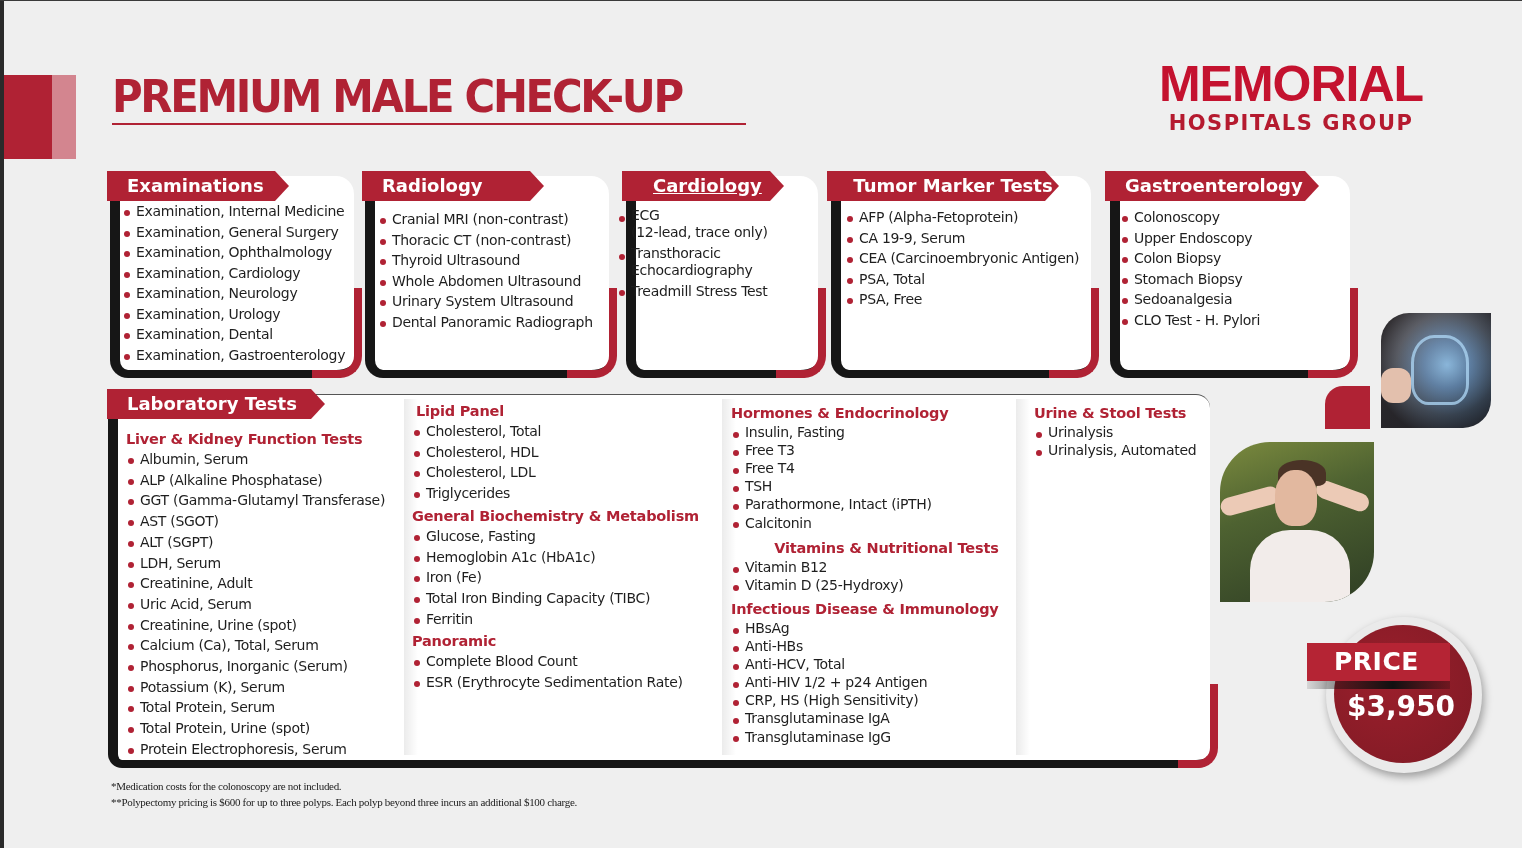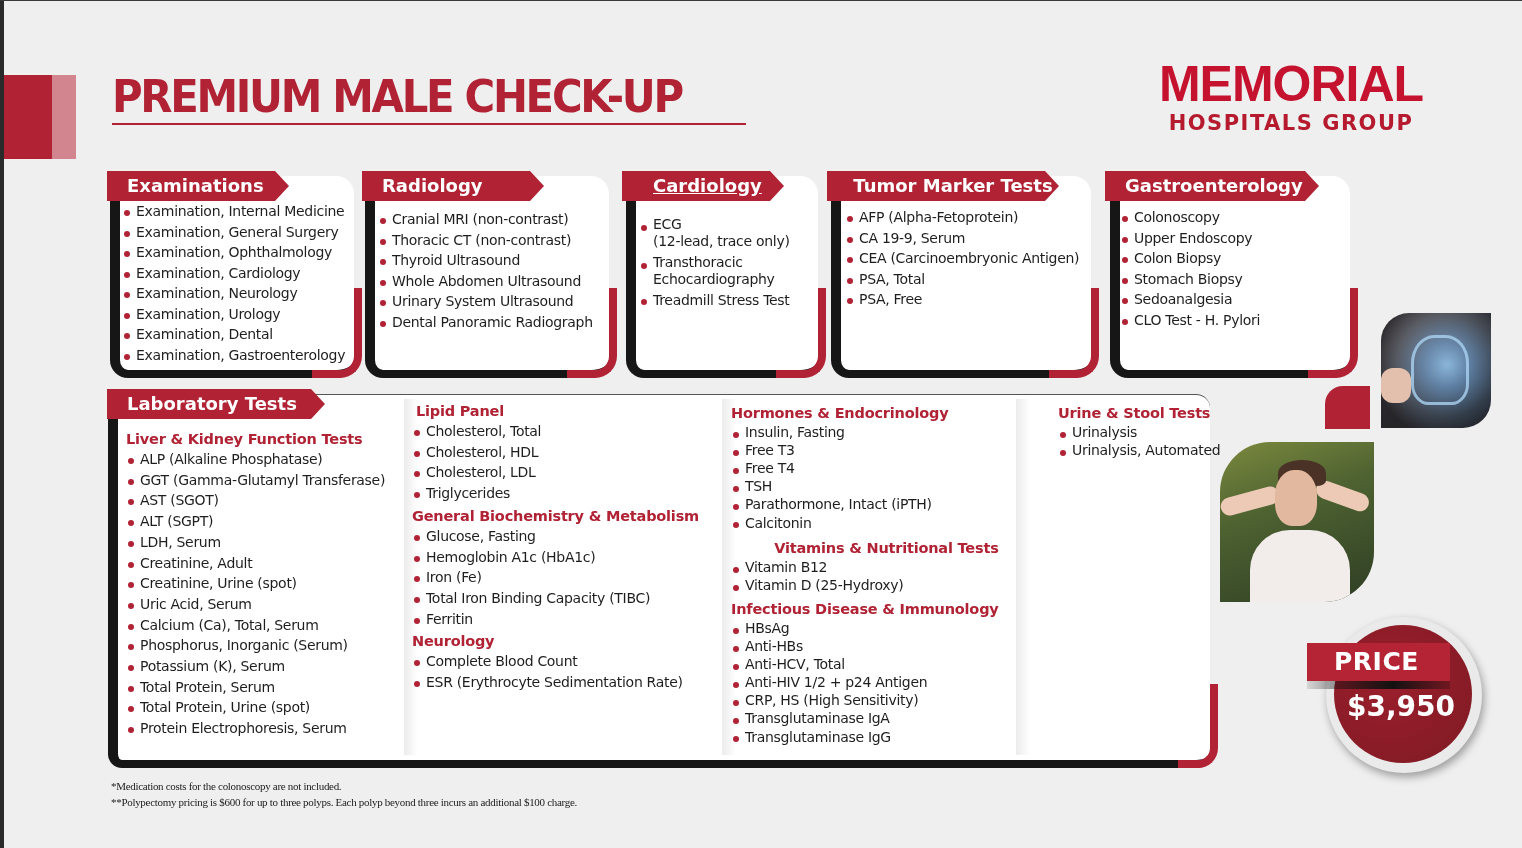--- a/index.html
+++ b/index.html
@@ -177,21 +177,21 @@
   <li>Thyroid Ultrasound</li>
   <li>Whole Abdomen Ultrasound</li>
   <li>Urinary System Ultrasound</li>
   <li>Dental Panoramic Radiograph</li>
 </ul>
 
 <div class="card" style="left:626px; top:176px; width:192px; height:202px;">
   <div class="red-corner"></div>
 </div>
 <div class="card-header" style="left:622px; top:171px; width:162px; padding-left:31px;text-decoration:underline;">Cardiology</div>
-<ul class="items" style="left:639px; top:207px;margin-top:9px;">
+<ul class="items" style="left:617px; top:207px;">
   <li style="line-height:17px;"><span>ECG</span><br><span>(12-lead, trace only)</span></li>
   <li style="line-height:17px; margin-top:4px;"><span>Transthoracic</span><br><span>Echocardiography</span></li>
   <li style="margin-top:2px;">Treadmill Stress Test</li>
 </ul>
 
 <div class="card" style="left:831px; top:176px; width:260px; height:202px;">
   <div class="red-corner"></div>
 </div>
 <div class="card-header" style="left:827px; top:171px; width:232px;text-align:center;">Tumor Marker Tests</div>
 <ul class="items" style="left:845px; top:207px;">
@@ -233,28 +233,29 @@
   <div class="lab-red"></div>
   <div class="col-divider" style="left:286px;"></div>
   <div class="col-divider" style="left:604px;"></div>
   <div class="col-divider" style="left:898px;"></div>
 </div>
 <div class="card-header" style="left:107px; top:389px; width:218px;">Laboratory Tests</div>
 
 <div class="col" style="left:126px; top:429px;">
   <div class="sub-title">Liver &amp; Kidney Function Tests</div>
   <ul class="items">
+    <li>Albumin, Serum</li>
     <li>ALP (Alkaline Phosphatase)</li>
     <li>GGT  (Gamma-Glutamyl Transferase)</li>
     <li>AST (SGOT)</li>
     <li>ALT (SGPT)</li>
     <li>LDH, Serum</li>
     <li>Creatinine,  Adult</li>
+    <li>Uric Acid, Serum</li>
     <li>Creatinine,  Urine (spot)</li>
-    <li>Uric Acid, Serum</li>
     <li>Calcium (Ca), Total, Serum</li>
     <li>Phosphorus, Inorganic (Serum)</li>
     <li>Potassium (K), Serum</li>
     <li>Total Protein, Serum</li>
     <li>Total Protein, Urine (spot)</li>
     <li>Protein Electrophoresis, Serum</li>
   </ul>
 </div>
 
 <div class="col" style="left:412px; top:401px;">
@@ -266,21 +267,21 @@
     <li>Triglycerides</li>
   </ul>
   <div class="sub-title" style="margin-top:2px;">General Biochemistry &amp; Metabolism</div>
   <ul class="items">
     <li>Glucose,  Fasting</li>
     <li>Hemoglobin  A1c  (HbA1c)</li>
     <li>Iron (Fe)</li>
     <li>Total Iron Binding Capacity (TIBC)</li>
     <li>Ferritin</li>
   </ul>
-  <div class="sub-title" style="margin-top:2px;">Neurology</div>
+  <div class="sub-title" style="margin-top:2px;">Panoramic</div>
   <ul class="items">
     <li>Complete  Blood  Count</li>
     <li>ESR (Erythrocyte Sedimentation Rate)</li>
   </ul>
 </div>
 
 <div class="col" style="left:731px; top:403px;">
   <div class="sub-title">Hormones &amp; Endocrinology</div>
   <ul class="items">
     <li style="line-height:18px;">Insulin, Fasting</li>
@@ -300,21 +301,21 @@
     <li style="line-height:18px;">HBsAg</li>
     <li style="line-height:18px;">Anti-HBs</li>
     <li style="line-height:18px;">Anti-HCV, Total</li>
     <li style="line-height:18px;">Anti-HIV 1/2 + p24 Antigen</li>
     <li style="line-height:18px;">CRP, HS (High Sensitivity)</li>
     <li style="line-height:18px;">Transglutaminase IgA</li>
     <li style="line-height:20px;">Transglutaminase IgG</li>
   </ul>
 </div>
 
-<div class="col" style="left:1058px; top:403px;">
+<div class="col" style="left:1034px; top:403px;">
   <div class="sub-title">Urine &amp; Stool Tests</div>
   <ul class="items">
     <li style="line-height:18px;">Urinalysis</li>
     <li style="line-height:18px;">Urinalysis, Automated</li>
   </ul>
 </div>
 
 <div class="price-circle">
   <div class="price-inner"></div>
 </div>

